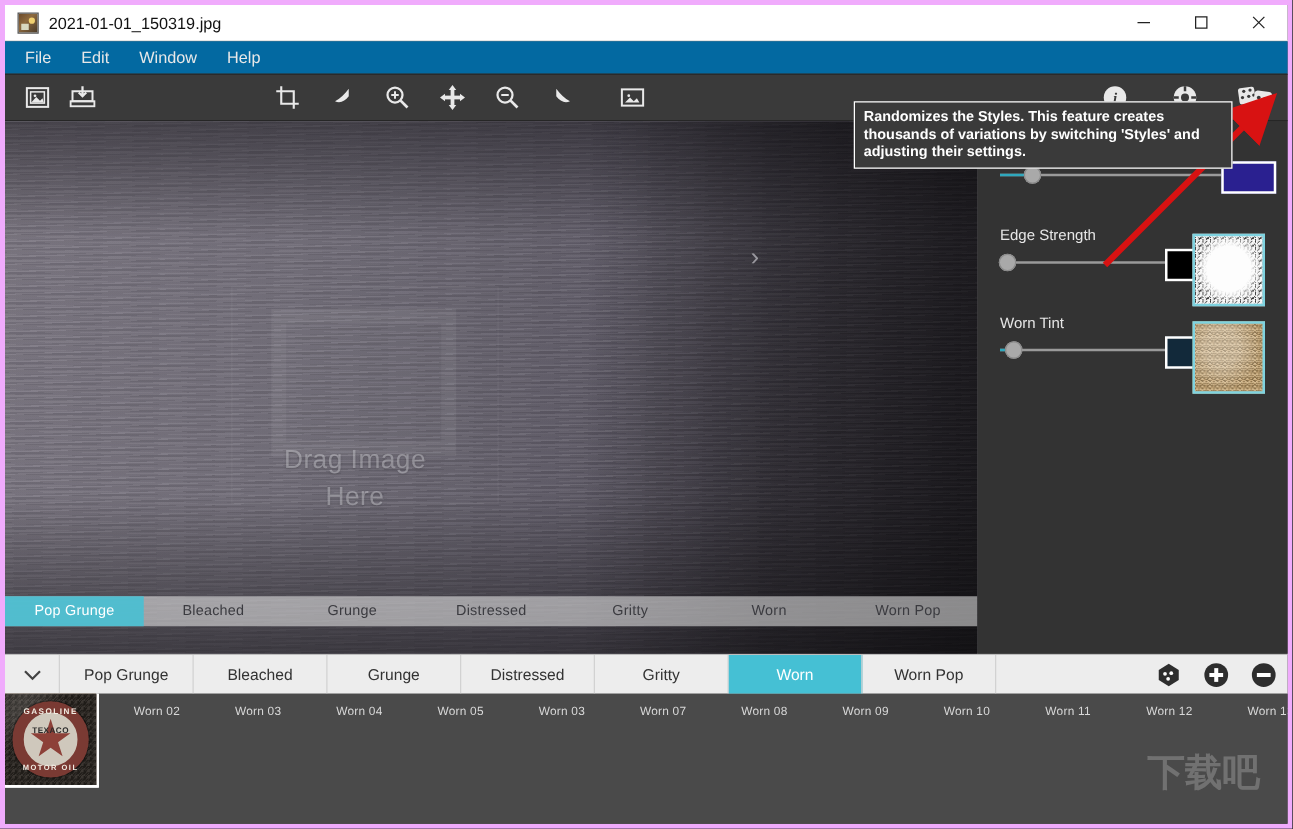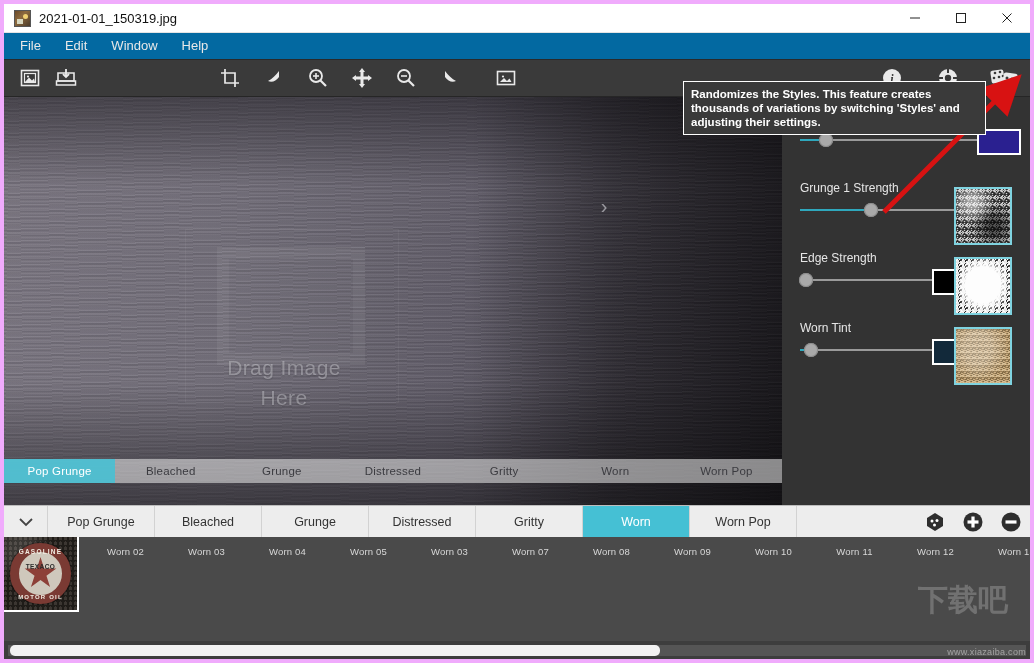--- a/index.html
+++ b/index.html
@@ -447,29 +447,20 @@
       <div class="ctrl">
         <div class="ctrl-label">Tone</div>
         <div class="slider">
           <div class="track"></div>
           <div class="track-fill" style="width:14%"></div>
           <div class="knob" style="left:calc(14% - 7px)"></div>
         </div>
         <div class="swatch" style="background:#2a2090; left:185px;"></div>
       </div>
 
-      <div class="ctrl">
-        <div class="ctrl-label">Grunge 1 Strength</div>
-        <div class="slider">
-          <div class="track"></div>
-          <div class="track-fill" style="width:38%"></div>
-          <div class="knob" style="left:calc(38% - 7px)"></div>
-        </div>
-        <div class="thumb tx-grunge1"></div>
-      </div>
 
 
       <div class="ctrl">
         <div class="ctrl-label">Edge Strength</div>
         <div class="slider">
           <div class="track"></div>
           <div class="track-fill" style="width:0%"></div>
           <div class="knob" style="left:-1px"></div>
         </div>
         <div class="swatch" style="background:#000000;"></div>
@@ -681,26 +672,20 @@
         <div class="wordtop">GASOLINE</div>
         <div class="brand">TEXACO</div>
         <div class="wordbot">MOTOR OIL</div>
       </div>
       <div class="thumb-label">Worn 13</div>
     </div>
 
     <div class="wm-big">下载吧</div>
   </div>
 
-  <div class="scrollrow">
-    <div class="scroll-track">
-      <div class="scroll-thumb"></div>
-    </div>
-    <div class="watermark">www.xiazaiba.com</div>
-  </div>
 
   <svg class="arrow-svg">
     <defs>
       <marker id="ah" markerWidth="8" markerHeight="8" refX="3" refY="4" orient="auto">
         <path d="M0,0 L8,4 L0,8 Z" fill="#d81212"></path>
       </marker>
     </defs>
     <line x1="880" y1="208" x2="1000" y2="88" stroke="#d81212" stroke-width="5" marker-end="url(#ah)"></line>
   </svg>
 

